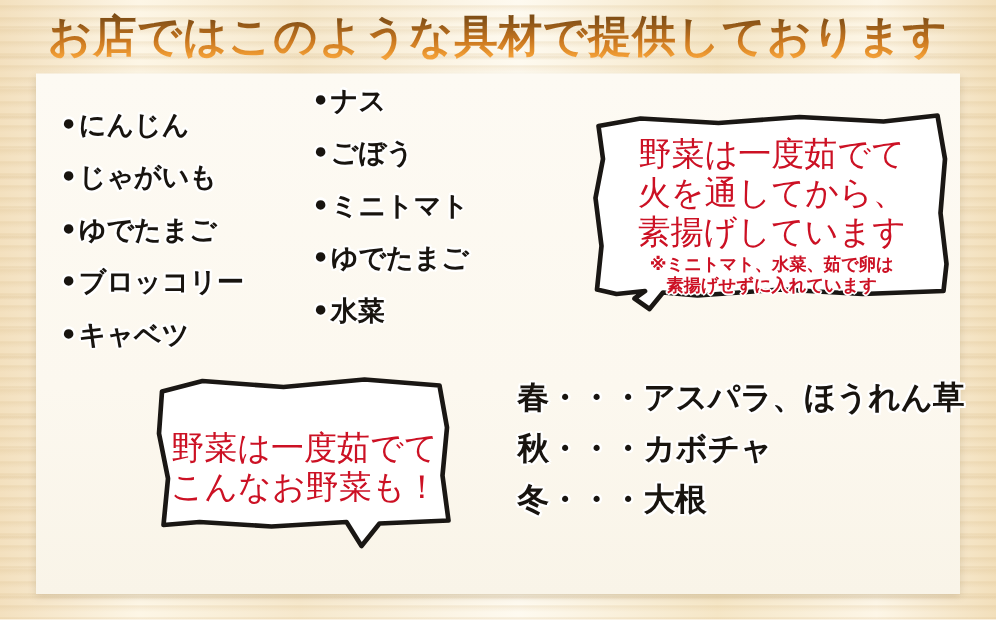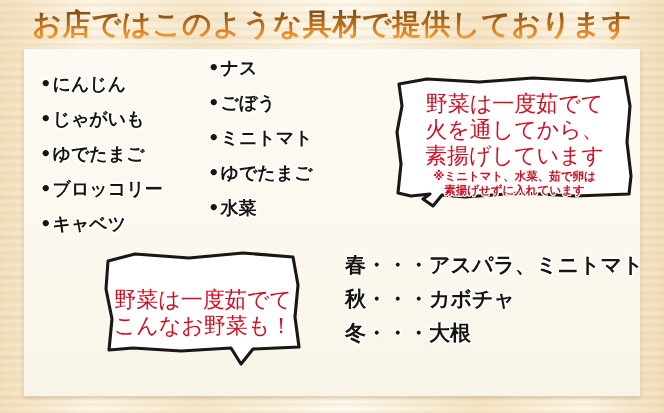--- a/index.html
+++ b/index.html
@@ -210,18 +210,18 @@
       <path d="M5 12 L32 5 L86 9 L140 4 L190 8 L195 36 L192 68 L196 98
                L150 100 L138 115 L128 99 L78 102 L30 99 L6 101 L9 70 L3 40 Z" fill="#ffffff" stroke="#1a1714" stroke-width="3.1" stroke-linejoin="round" stroke-linecap="round"></path>
     </svg>
     <div class="content">
       <span class="red-line">野菜は一度茹でて</span>
       <span class="red-line">こんなお野菜も！</span>
     </div>
   </div>
 
   <div class="season-list">
-    <span class="season-row"><span>春</span><span>・・・</span><span>アスパラ、ミニトマト</span></span>
+    <span class="season-row"><span>春</span><span>・・・</span><span>アスパラ、ほうれん草</span></span>
     <span class="season-row"><span>秋</span><span>・・・</span><span>カボチャ</span></span>
     <span class="season-row"><span>冬</span><span>・・・</span><span>大根</span></span>
   </div>
 
 </div>
 
 </body></html>

